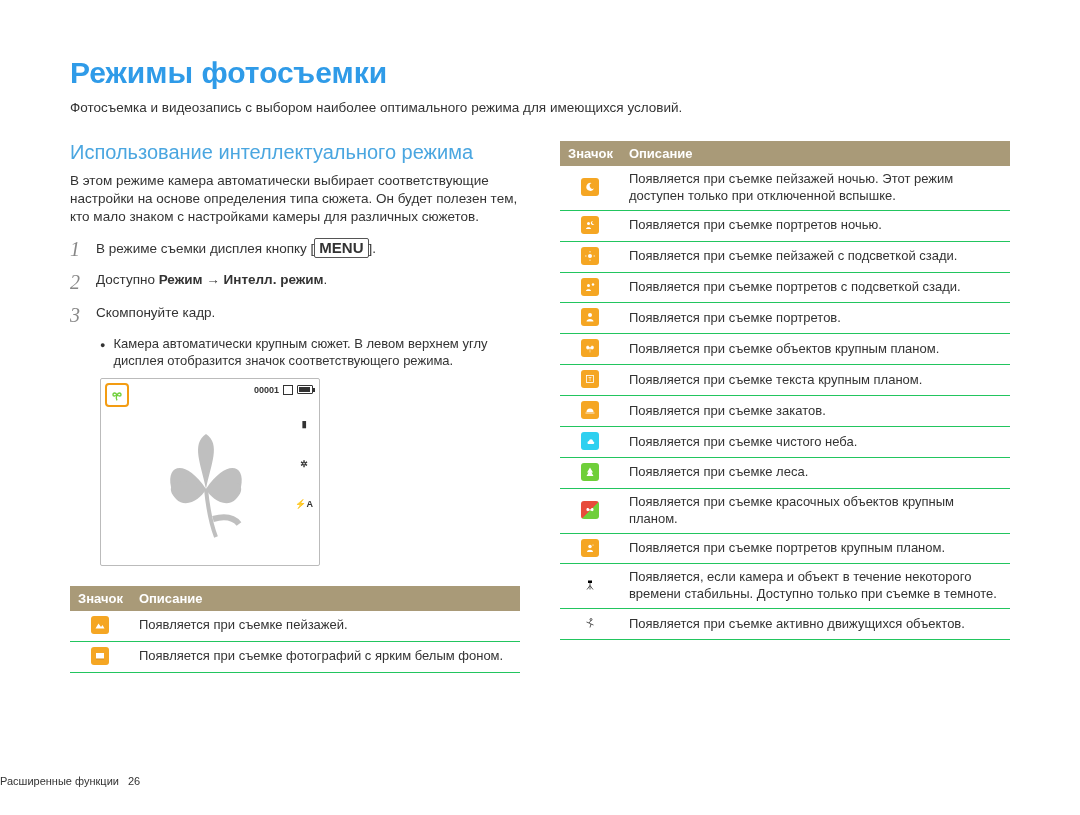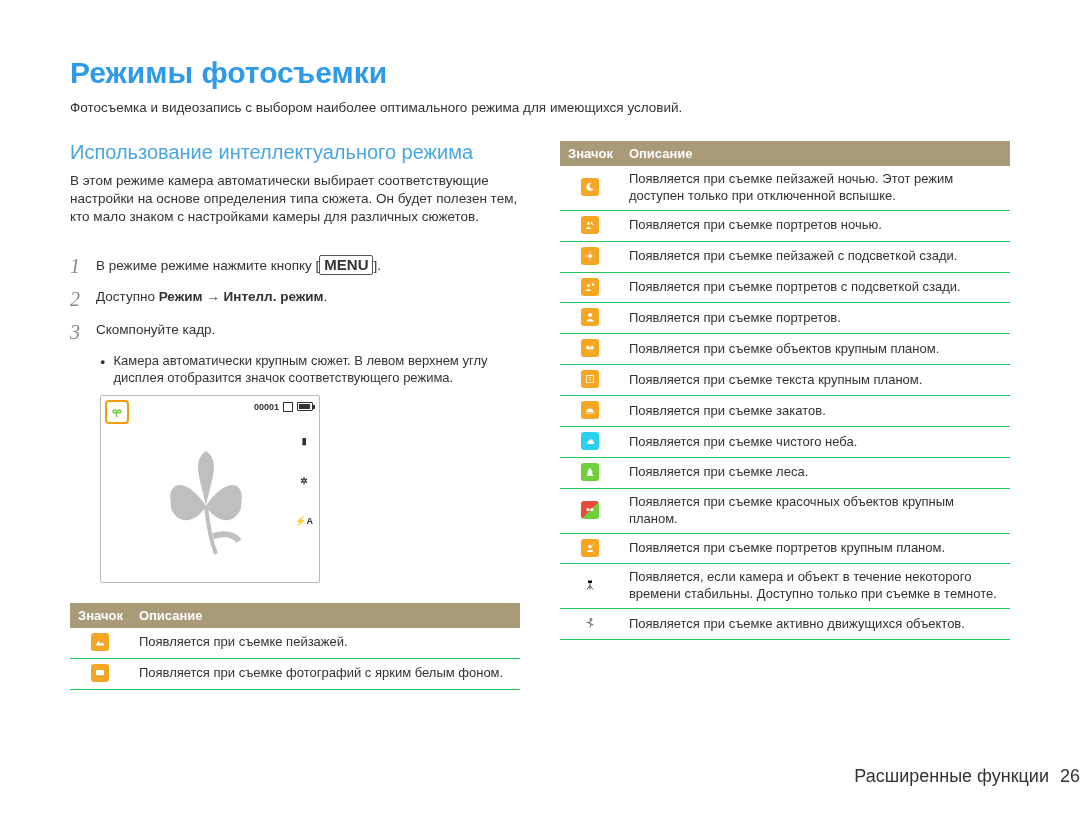--- a/index.html
+++ b/index.html
@@ -3,21 +3,21 @@
 <meta charset="utf-8">
 <style>
   * { box-sizing: border-box; margin: 0; padding: 0; }
   html, body { width: 1080px; height: 815px; background: #fff; font-family: Arial, Helvetica, sans-serif; color: #333; }
   .page { padding: 56px 70px 0 70px; position: relative; height: 100%; }
   .title { color: #2f9be8; font-size: 30px; font-weight: bold; margin-bottom: 10px; }
   .subtitle { font-size: 13.5px; color: #333; margin-bottom: 26px; }
   .columns { display: flex; gap: 40px; }
   .col { flex: 1; }
   .section-heading { color: #4aa6e0; font-size: 20px; margin-bottom: 8px; font-weight: normal; }
-  .para { font-size: 13.5px; line-height: 1.35; margin-bottom: 26px; }
+  .para { font-size: 13.5px; line-height: 1.35; margin-bottom: 9px; }
   .steps { list-style: none; }
   .steps li { display: flex; margin-bottom: 6px; font-size: 13.5px; line-height: 1.35; }
   .step-num { font-style: italic; font-family: "Times New Roman", serif; font-size: 20px; color: #888; width: 26px; flex-shrink: 0; }
   .step-text { padding-top: 2px; }
   .menu-box { border: 1px solid #555; border-radius: 2px; padding: 0 4px; font-weight: bold; font-size: 15px; display: inline-block; line-height: 1.2; }
   .bullet-list { list-style: none; margin-left: 30px; margin-top: 2px; }
   .bullet-list li { display: flex; font-size: 13px; line-height: 1.35; }
   .bullet-list li::before { content: "●"; font-size: 9px; margin-right: 8px; margin-top: 4px; }
   .camera-preview { width: 220px; height: 188px; border: 1px solid #bbb; border-radius: 2px; margin-left: 30px; margin-top: 8px; margin-bottom: 20px; position: relative; background: #fff; }
   .cp-icon-box { position: absolute; top: 4px; left: 4px; width: 24px; height: 24px; border: 2px solid #f39c12; border-radius: 4px; display:flex; align-items:center; justify-content:center; }
@@ -35,42 +35,42 @@
   table.icon-table th.ic { width: 60px; }
   table.icon-table td { padding: 5px 8px; border-bottom: 1px solid #22c55e; vertical-align: middle; line-height:1.3; }
   table.icon-table td.ic { text-align: center; width:60px; }
   .mode-icon { width: 18px; height: 18px; border-radius: 3px; display: inline-flex; align-items:center; justify-content:center; }
   .mode-icon svg { width: 12px; height: 12px; }
   .orange { background: #f5a623; }
   .cyan { background: #2ed0f0; }
   .green { background: #6fcf3a; }
   .redgreen { background: linear-gradient(135deg,#e74c3c 50%,#6fcf3a 50%); }
   .black-stroke path, .black-stroke line, .black-stroke polyline, .black-stroke circle { stroke:#333; fill:none; stroke-width:1.6; }
-  .footer { position: absolute; left:0; right:0; bottom: 28px; text-align: right; font-size: 18px; color:#333;padding-left:36px; }
+  .footer { position: absolute; left:0; right:0; bottom: 28px; text-align: left; font-size: 11px; color:#333; }
   .footer .pg { margin-left: 6px; }
   .bold { font-weight: bold; }
 </style>
 </head>
 <body>
 
 <div class="page">
   <h1 class="title">Режимы фотосъемки</h1>
   <div class="subtitle">Фотосъемка и видеозапись с выбором наиболее оптимального режима для имеющихся условий.</div>
 
   <div class="columns">
 
     <div class="col">
       <h2 class="section-heading">Использование интеллектуального режима</h2>
       <p class="para">В этом режиме камера автоматически выбирает соответствующие настройки на основе определения типа сюжета. Он будет полезен тем, кто мало знаком с настройками камеры для различных сюжетов.</p>
 
       <ul class="steps">
         <li>
           <span class="step-num">1</span>
           <span class="step-text">
-            <span>В режиме режиме нажмите кнопку [</span><span class="menu-box">MENU</span><span>].</span>
+            <span>В режиме съемки дисплея кнопку [</span><span class="menu-box">MENU</span><span>].</span>
           </span>
         </li>
         <li>
           <span class="step-num">2</span>
           <span class="step-text">
             <span>Доступно </span><span class="bold">Режим → Интелл. режим</span><span>.</span>
           </span>
         </li>
         <li>
           <span class="step-num">3</span>

